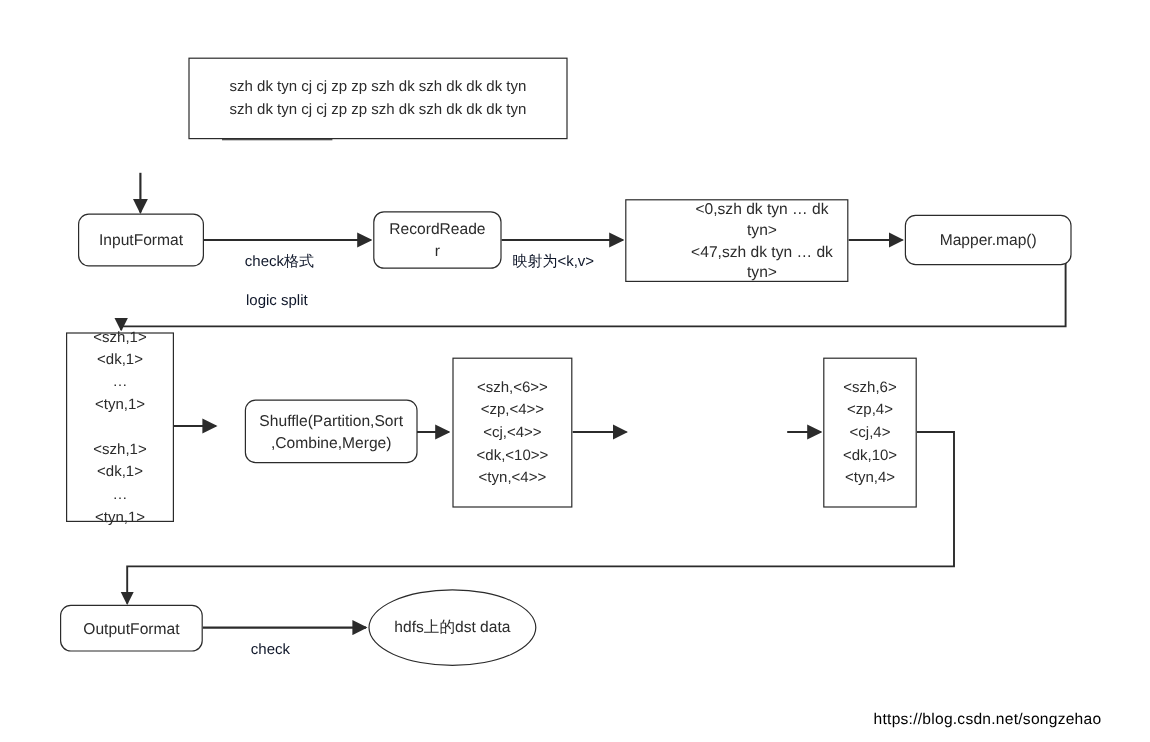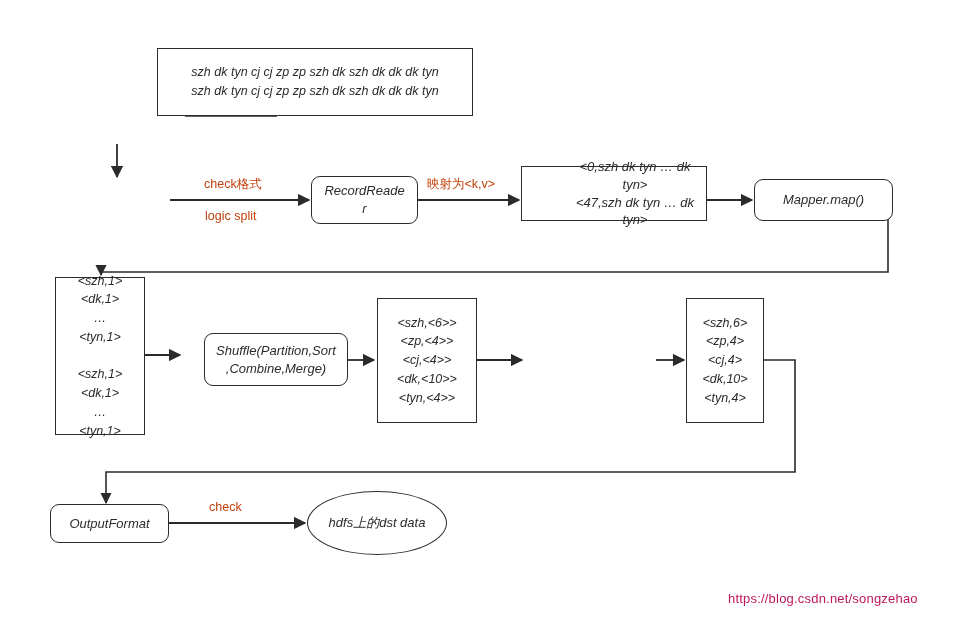--- a/index.html
+++ b/index.html
@@ -28,42 +28,42 @@
     box-sizing: border-box;
     border: 1.6px solid #2b2b2b;
     background: #ffffff;
     display: flex;
     align-items: center;
     justify-content: center;
     text-align: center;
     color: #2b2b2b;
     font-size: 13px;
     line-height: 1.35;
-    font-style: italic;
   }
   .node.rounded { border-radius: 9px; }
   .node.sharp   { border-radius: 0; }
   .node.ellipse {
     border-radius: 50%;
   }
   .node .txt {
     display: block;
     white-space: pre-line;
     padding: 0 6px;
   }
   .edge-label {
     position: absolute;
-    color: #c2410c;
+    color: #0f172a;
     font-size: 12.5px;
     white-space: nowrap;
     background: transparent;
+    margin-top: 34px;
   }
   .watermark {
     position: absolute;
-    color: #be185d;
+    color: #000000;
     font-size: 13px;
     white-space: nowrap;
     letter-spacing: 0.2px;
   }
   .data-lines {
     font-size: 12.5px;
     line-height: 1.5;
   }
 </style>
 </head>
@@ -102,27 +102,30 @@
 
     <path d="M 169 523 L 305 523" stroke="#2b2b2b" stroke-width="1.8" fill="none" marker-end="url(#arrow)"></path>
   </svg>
 
   <div class="node sharp" style="left:157px; top:48px; width:316px; height:68px;">
     <span class="txt data-lines">szh dk tyn cj cj zp zp szh dk szh dk dk dk tyn
 szh dk tyn cj cj zp zp szh dk szh dk dk dk tyn</span>
   </div>
 
 
+  <div class="node rounded" style="left:65px; top:178px; width:105px; height:44px;">
+    <span class="txt">InputFormat</span>
+  </div>
 
   <div class="node rounded" style="left:311px; top:176px; width:107px; height:48px;">
     <span class="txt">RecordReade
 r</span>
   </div>
 
-  <div class="node sharp" style="left:521px; top:166px; width:186px; height:55px;padding-left:42px;">
+  <div class="node sharp" style="left:521px; top:166px; width:186px; height:69px;padding-left:42px;">
     <span class="txt">&lt;0,szh dk tyn … dk tyn&gt;
 &lt;47,szh dk tyn … dk
 tyn&gt;</span>
   </div>
 
   <div class="node rounded" style="left:754px; top:179px; width:139px; height:42px;">
     <span class="txt">Mapper.map()</span>
   </div>
 
   <div class="node sharp" style="left:55px; top:277px; width:90px; height:158px;">

